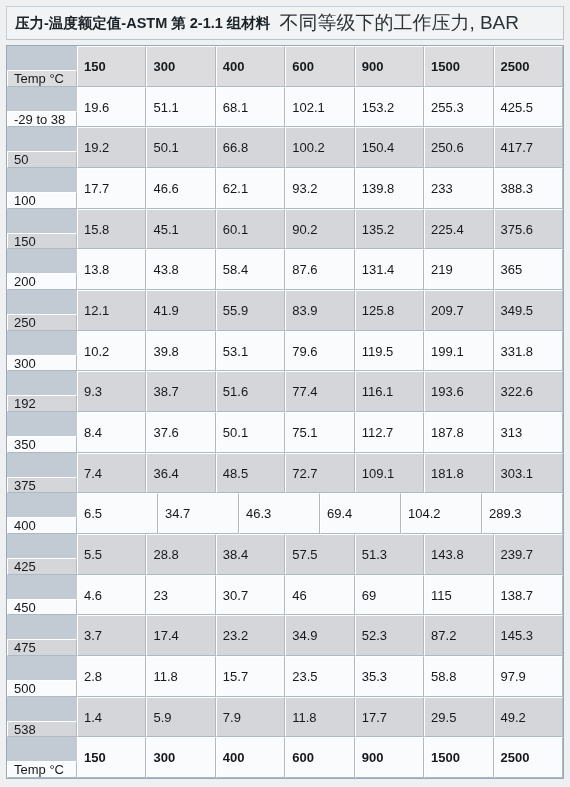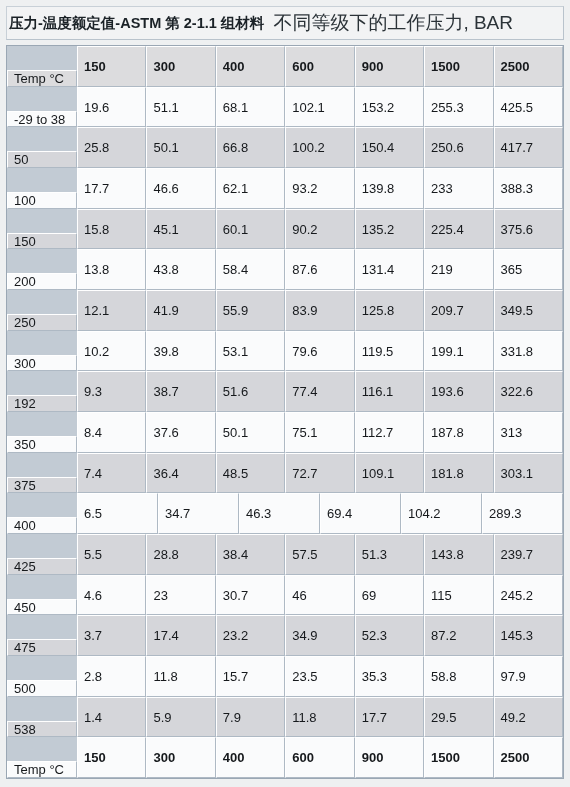--- a/index.html
+++ b/index.html
@@ -28,21 +28,21 @@
   .title-bar {
     box-sizing: border-box;
     width: 100%;
     height: 34px;
     background: #f2f3f4;
     border: 1px solid #b9c3cc;
     border-top-color: #c8d0d7;
     border-left-color: #c8d0d7;
     display: flex;
     align-items: center;
-    padding: 0 2px;
+    padding: 0 8px;
     white-space: nowrap;
     overflow: hidden;
   }
   .title-main {
     font-size: 14.5px;
     font-weight: bold;
     color: #1b2227;
     letter-spacing: 0px;
   }
   .title-sub {
@@ -133,21 +133,21 @@
         <div class="cell">19.6</div>
         <div class="cell">51.1</div>
         <div class="cell">68.1</div>
         <div class="cell">102.1</div>
         <div class="cell">153.2</div>
         <div class="cell">255.3</div>
         <div class="cell">425.5</div>
       </div>
       <div class="row dark">
         <div class="cell first">50</div>
-        <div class="cell">25.8</div>
+        <div class="cell">19.2</div>
         <div class="cell">50.1</div>
         <div class="cell">66.8</div>
         <div class="cell">100.2</div>
         <div class="cell">150.4</div>
         <div class="cell">250.6</div>
         <div class="cell">417.7</div>
       </div>
       <div class="row light">
         <div class="cell first">100</div>
         <div class="cell">17.7</div>
@@ -248,21 +248,21 @@
         <div class="cell">239.7</div>
       </div>
       <div class="row light">
         <div class="cell first">450</div>
         <div class="cell">4.6</div>
         <div class="cell">23</div>
         <div class="cell">30.7</div>
         <div class="cell">46</div>
         <div class="cell">69</div>
         <div class="cell">115</div>
-        <div class="cell">245.2</div>
+        <div class="cell">138.7</div>
       </div>
       <div class="row dark">
         <div class="cell first">475</div>
         <div class="cell">3.7</div>
         <div class="cell">17.4</div>
         <div class="cell">23.2</div>
         <div class="cell">34.9</div>
         <div class="cell">52.3</div>
         <div class="cell">87.2</div>
         <div class="cell">145.3</div>

